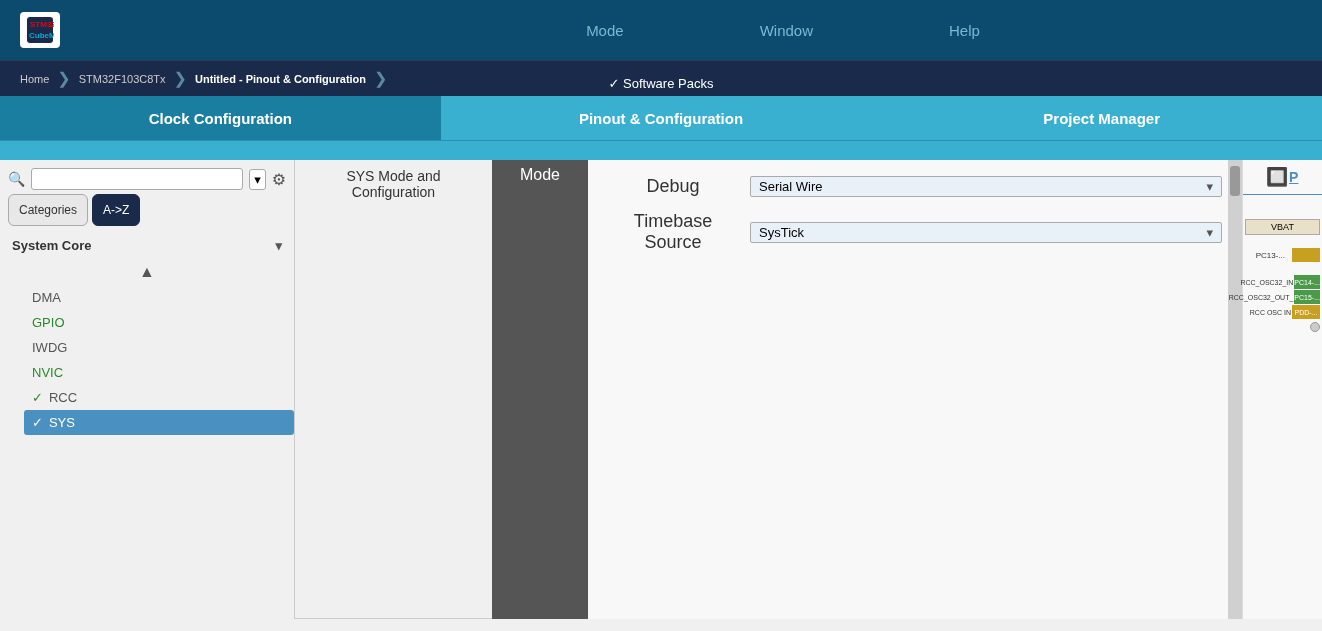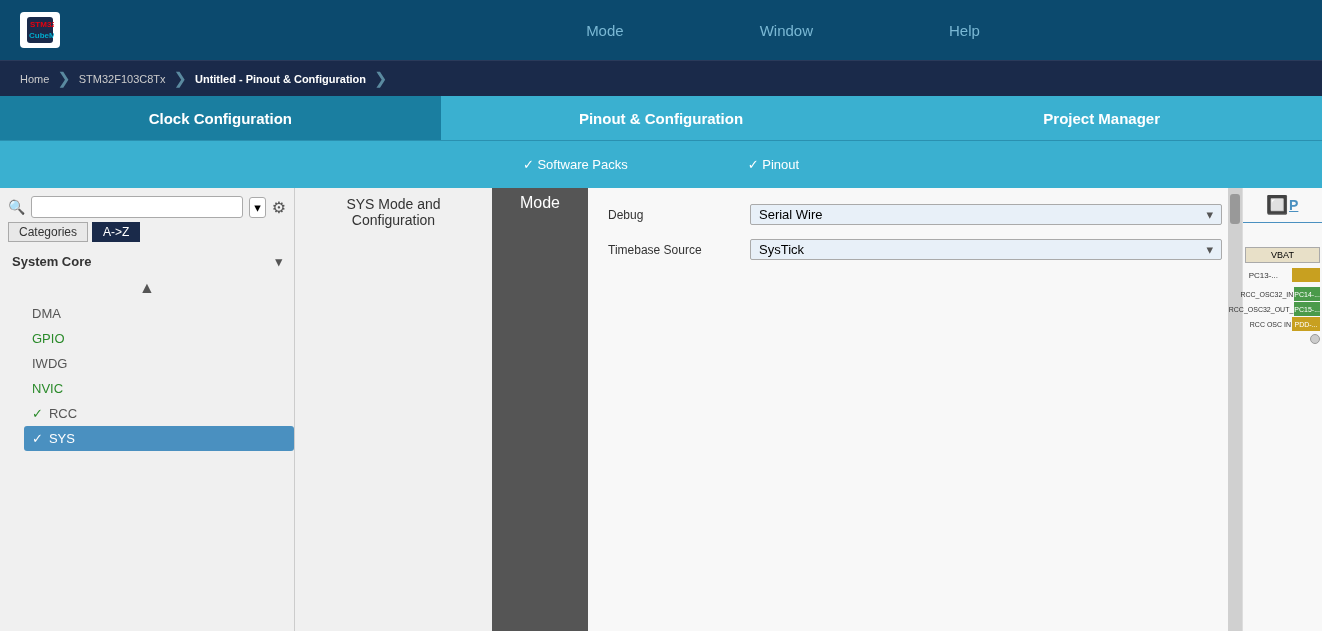--- a/index.html
+++ b/index.html
@@ -92,26 +92,27 @@
       color: #fff;
     }
     .tab-project {
       background: #3ab0d0;
       color: #fff;
     }
 
     
     .sub-tab-bar {
       background: #3ab0d0;
-      height: 48px;
+      height: 20px;
       display: flex;
       align-items: center;
       justify-content: center;
       gap: 120px;
       border-top: 1px solid #2a90b0;
+      flex-direction: column;
     }
     .sub-tab {
       color: #fff;
       font-size: 13px;
       cursor: pointer;
       display: flex;
       align-items: center;
       gap: 4px;
     }
 
@@ -163,23 +164,23 @@
       cursor: pointer;
     }
 
     
     .cat-tabs {
       display: flex;
       padding: 0 8px 6px 8px;
       gap: 4px;
     }
     .cat-tab {
-      padding: 2px 10px;
+      padding: 8px 10px;
       border: 1px solid #aaa;
-      border-radius: 0;
+      border-radius: 6px;
       cursor: pointer;
       font-size: 12px;
       background: #e8e8e8;
       color: #333;
     }
     .cat-tab.active {
       background: #1a2a4a;
       color: #fff;
       border-color: #1a2a4a;
     }
@@ -258,22 +259,22 @@
       padding: 16px 20px;
     }
     .form-row {
       display: flex;
       align-items: center;
       margin-bottom: 14px;
       gap: 12px;
     }
     .form-label {
       width: 130px;
-      text-align: left;
-      font-size: 12px;
+      text-align: center;
+      font-size: 18px;
       color: #333;
     }
     .form-select {
       width: 472px;
       border: 1px solid #aaa;
       background: #e8f0f8;
       padding: 2px 8px;
       font-size: 13px;
       border-radius: 2px;
       cursor: pointer;
@@ -477,21 +478,21 @@
 
   <div class="chip-panel">
     <div class="chip-icon-bar">
       <span style="font-size:18px; color:#4a90c0;">🔲</span>
       <span class="chip-letter" style="text-decoration:underline;">P</span>
     </div>
     <div style="margin-top: 20px; width: 100%; padding: 4px 2px; font-size: 8.5px;">
       <div class="vdd-label">
         <span>VBAT</span>
       </div>
-      <div style="display:flex; align-items:center; justify-content:flex-end; gap:14px; margin: 5px 0;">
+      <div style="display:flex; align-items:center; justify-content:flex-end; gap:7px; margin: 13px 0;">
         <span style="font-size:8px; color:#333">PC13-...</span>
         <div style="width:28px; height:14px; background:#c8a020; font-size:7px; color:#fff; display:flex; align-items:center; justify-content:center;"></div>
       </div>
       <div style="display:flex; align-items:center; justify-content:flex-end; gap:1px; margin: 1px 0;">
         <span style="font-size:7px; color:#333">RCC_OSC32_IN</span>
         <div style="width:28px; height:14px; background:#4a9a4a; font-size:7px; color:#fff; display:flex; align-items:center; justify-content:center;">
           <span>PC14-...</span>
         </div>
       </div>
       <div style="display:flex; align-items:center; justify-content:flex-end; gap:1px; margin: 1px 0;">

